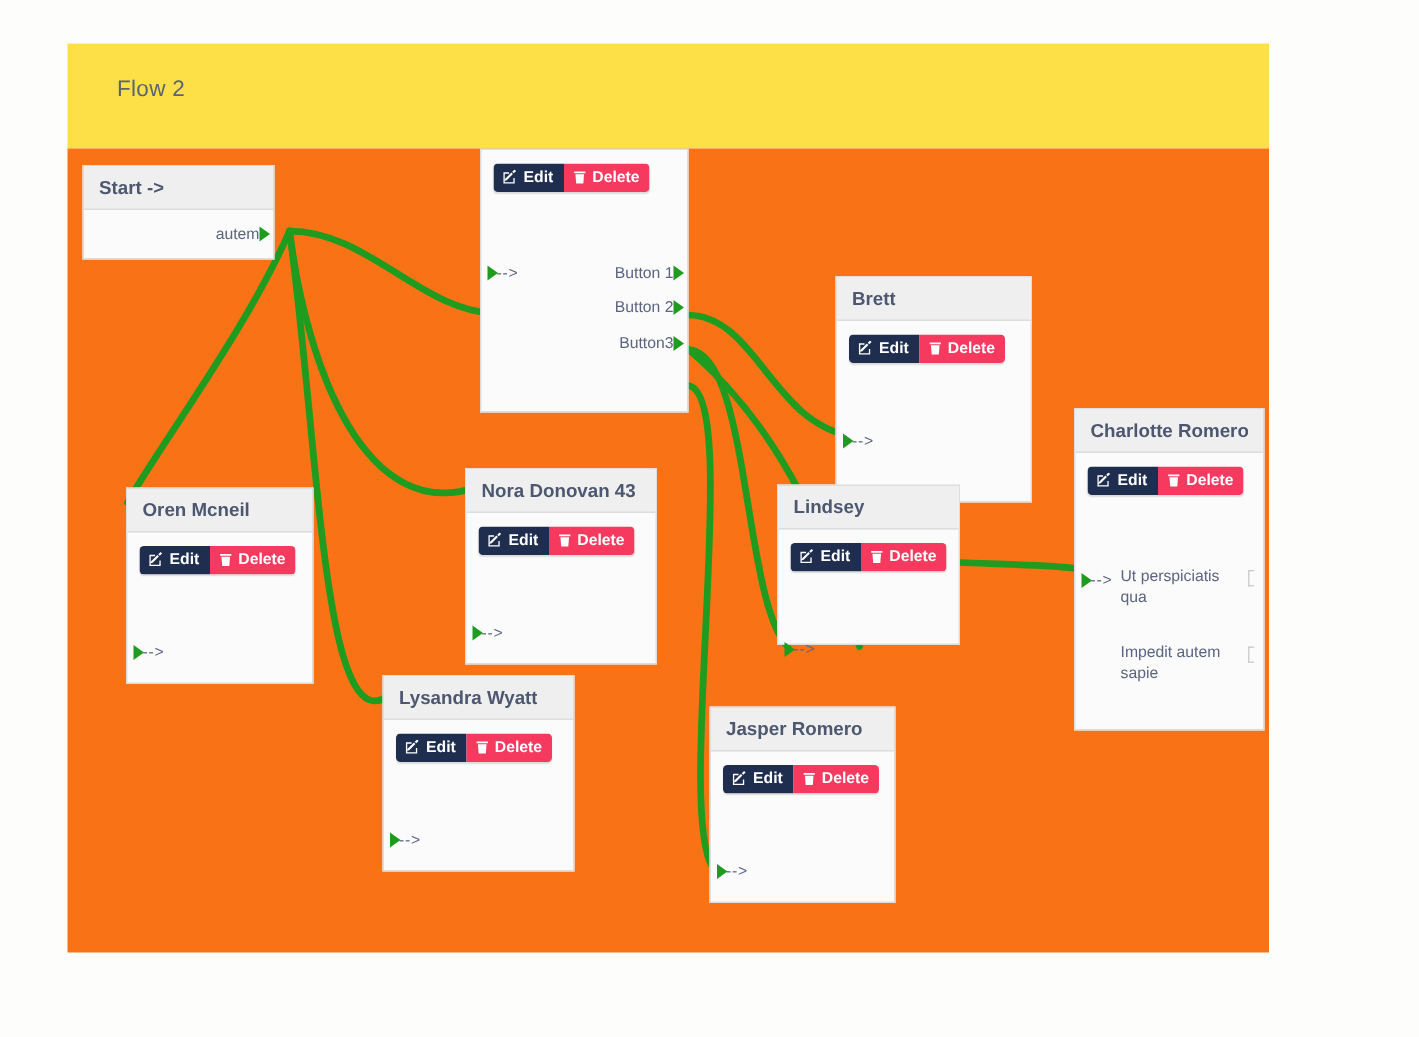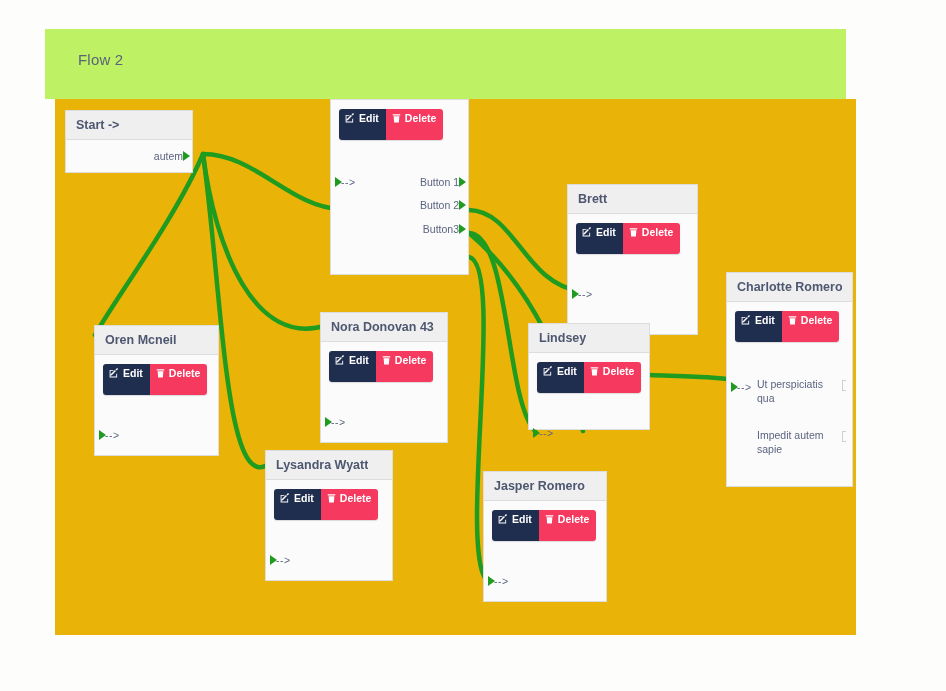--- a/index.html
+++ b/index.html
@@ -22,39 +22,39 @@
     left: 0; top: 0;
     width: 946px; height: 691px;
   }
 
   #page-header-card {
     position: absolute;
     left: 45px;
     top: 29px;
     width: 801px;
     height: 70px;
-    background: #bef264;
+    background: #fde047;
     box-sizing: border-box;
   }
   #page-title {
     position: absolute;
     left: 33px;
     top: 22px;
     font-size: 15px;
     color: #5a6379;
     letter-spacing: 0.2px;
   }
 
   #flow-canvas {
     position: absolute;
-    left: 55px;
+    left: 45px;
     top: 99px;
     width: 801px;
     height: 536px;
-    background: #eab308;
+    background: #f97316;
     overflow: hidden;
   }
 
   #edge-layer {
     position: absolute;
     left: 0; top: 0;
     width: 801px; height: 536px;
     pointer-events: none;
   }
 
@@ -95,21 +95,21 @@
     top: 9px;
     display: flex;
     border-radius: 3px;
     overflow: hidden;
     box-shadow: 0 1px 1px rgba(0,0,0,0.13);
   }
   .btn {
     display: flex;
     align-items: center;
     gap: 4px;
-    padding: 4px 7px 16px 6px;
+    padding: 4px 7px 4px 6px;
     font-size: 10.5px;
     font-weight: bold;
     color: #ffffff;
     line-height: 1;
     cursor: pointer;
     white-space: nowrap;
   }
   .btn-edit { background: #1f2d4e; }
   .btn-delete { background: #f63a5f; }
   .btn svg { display: block; }

